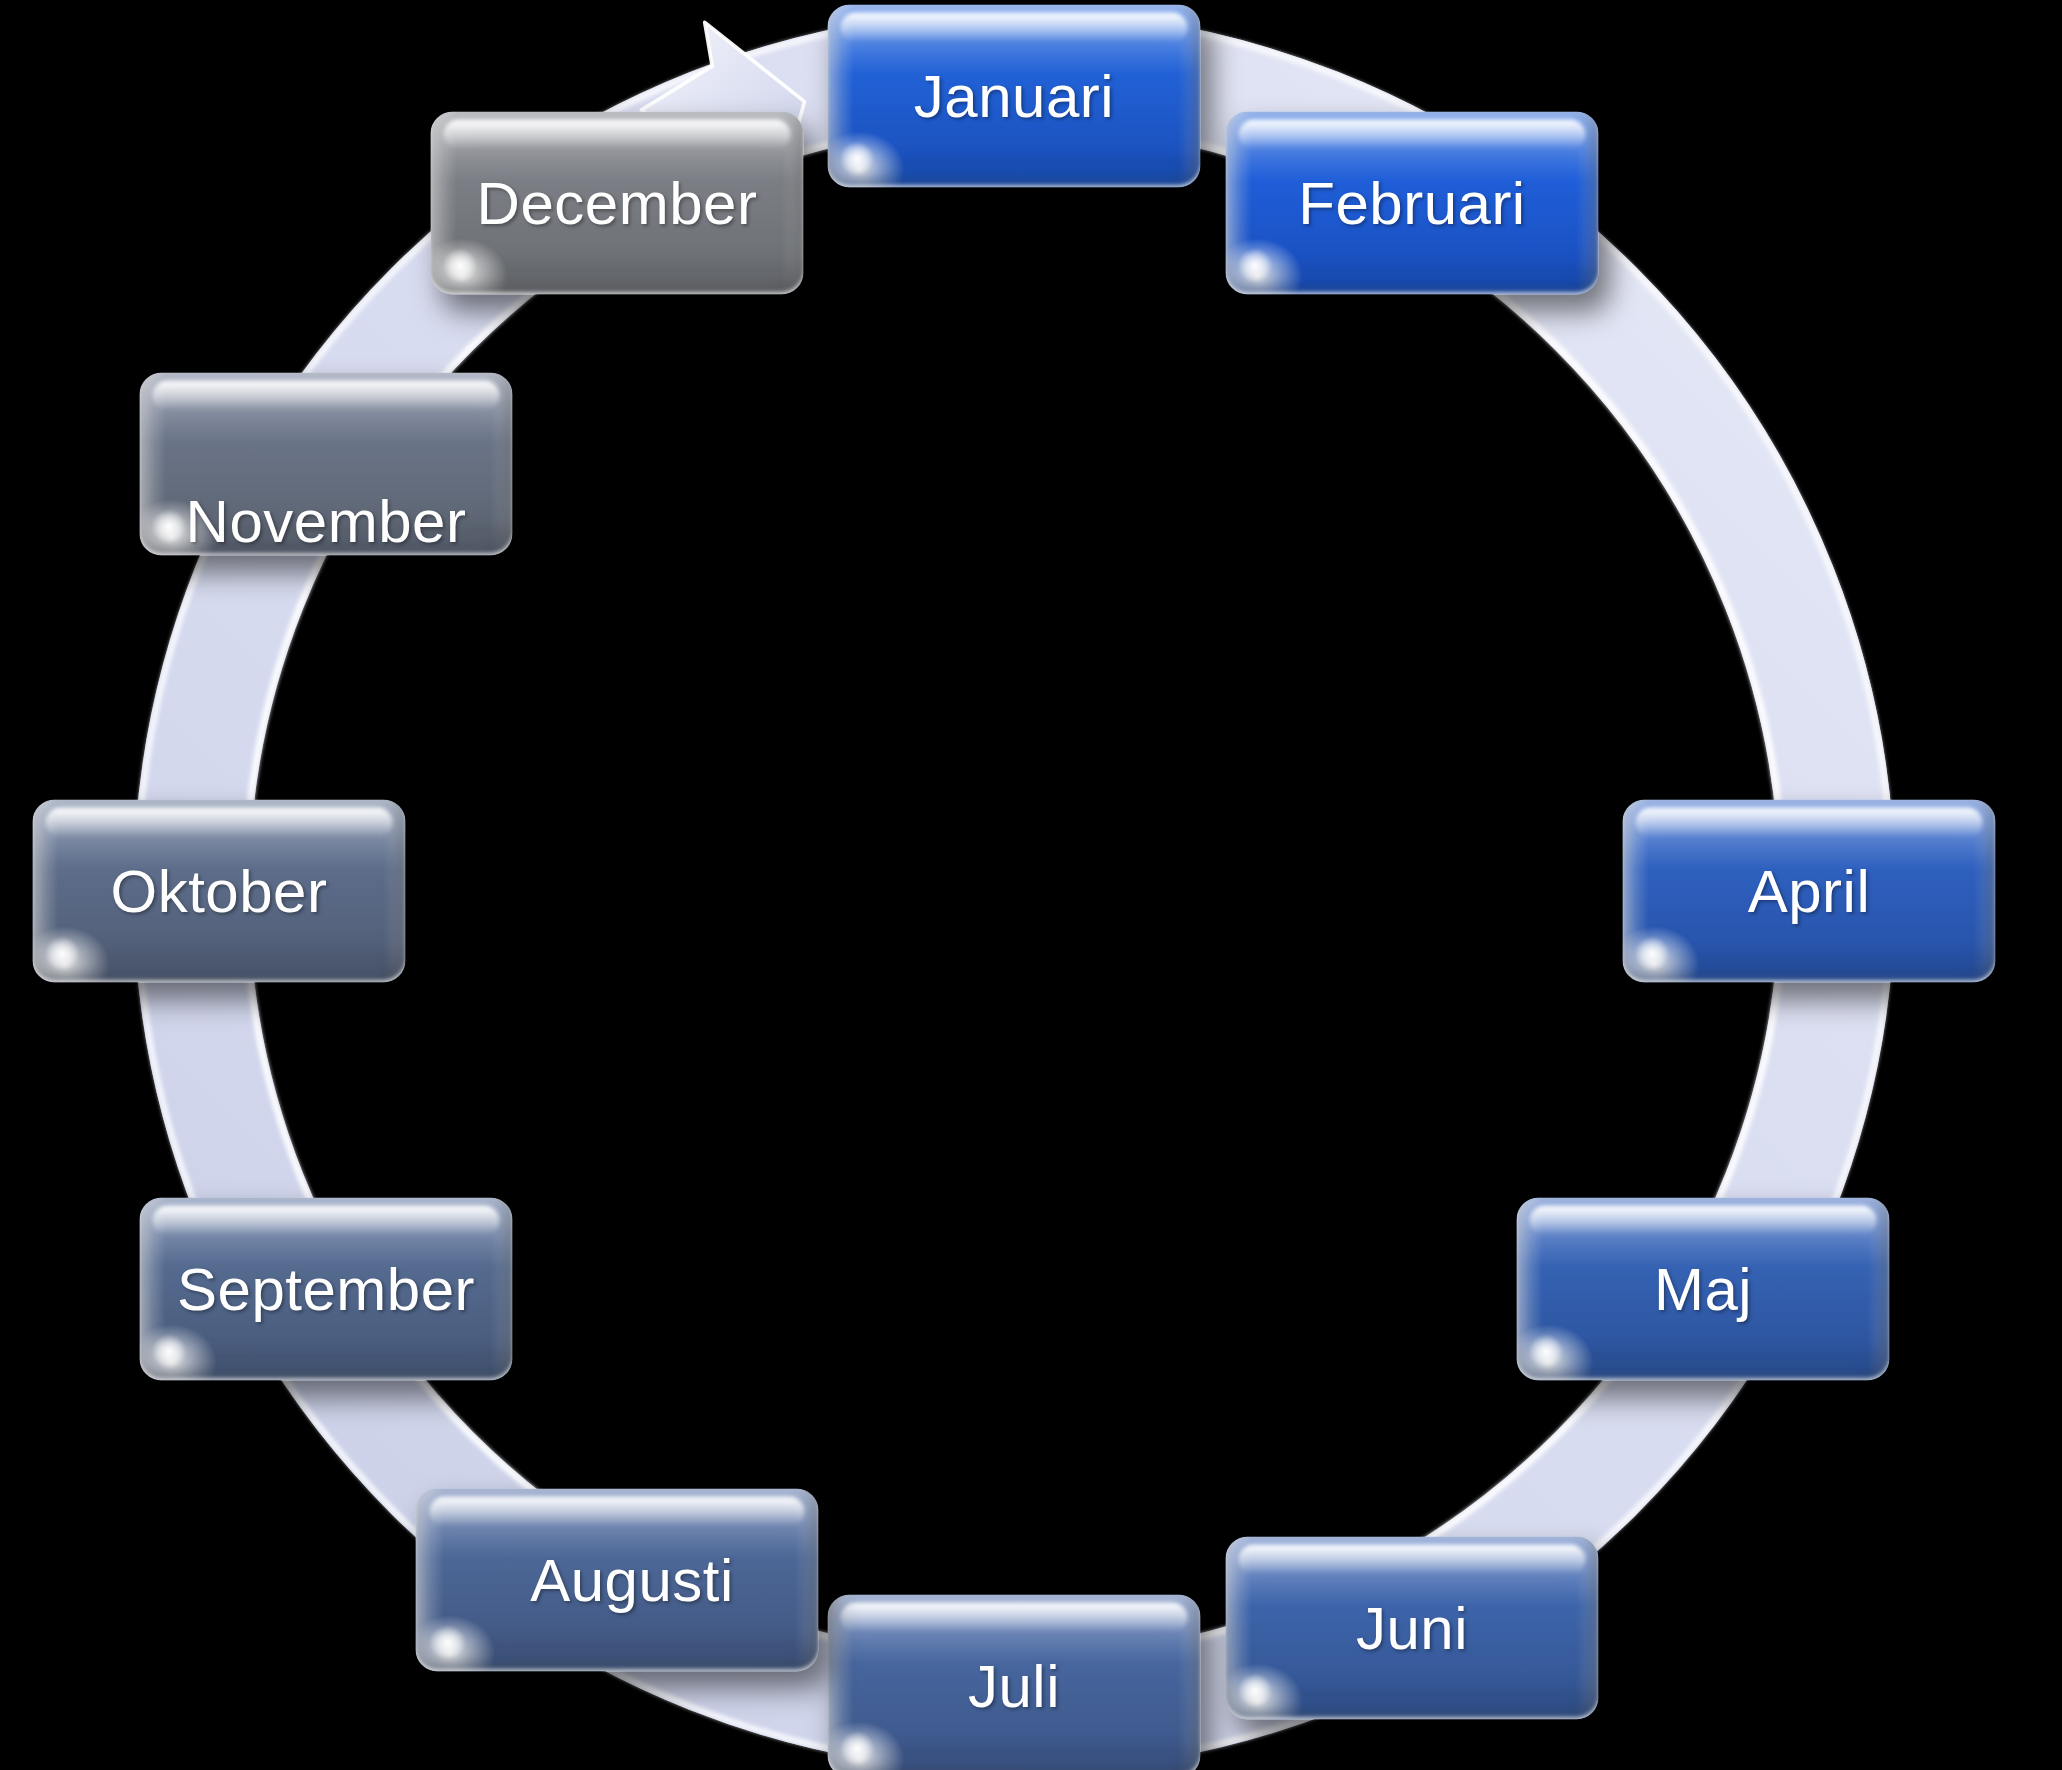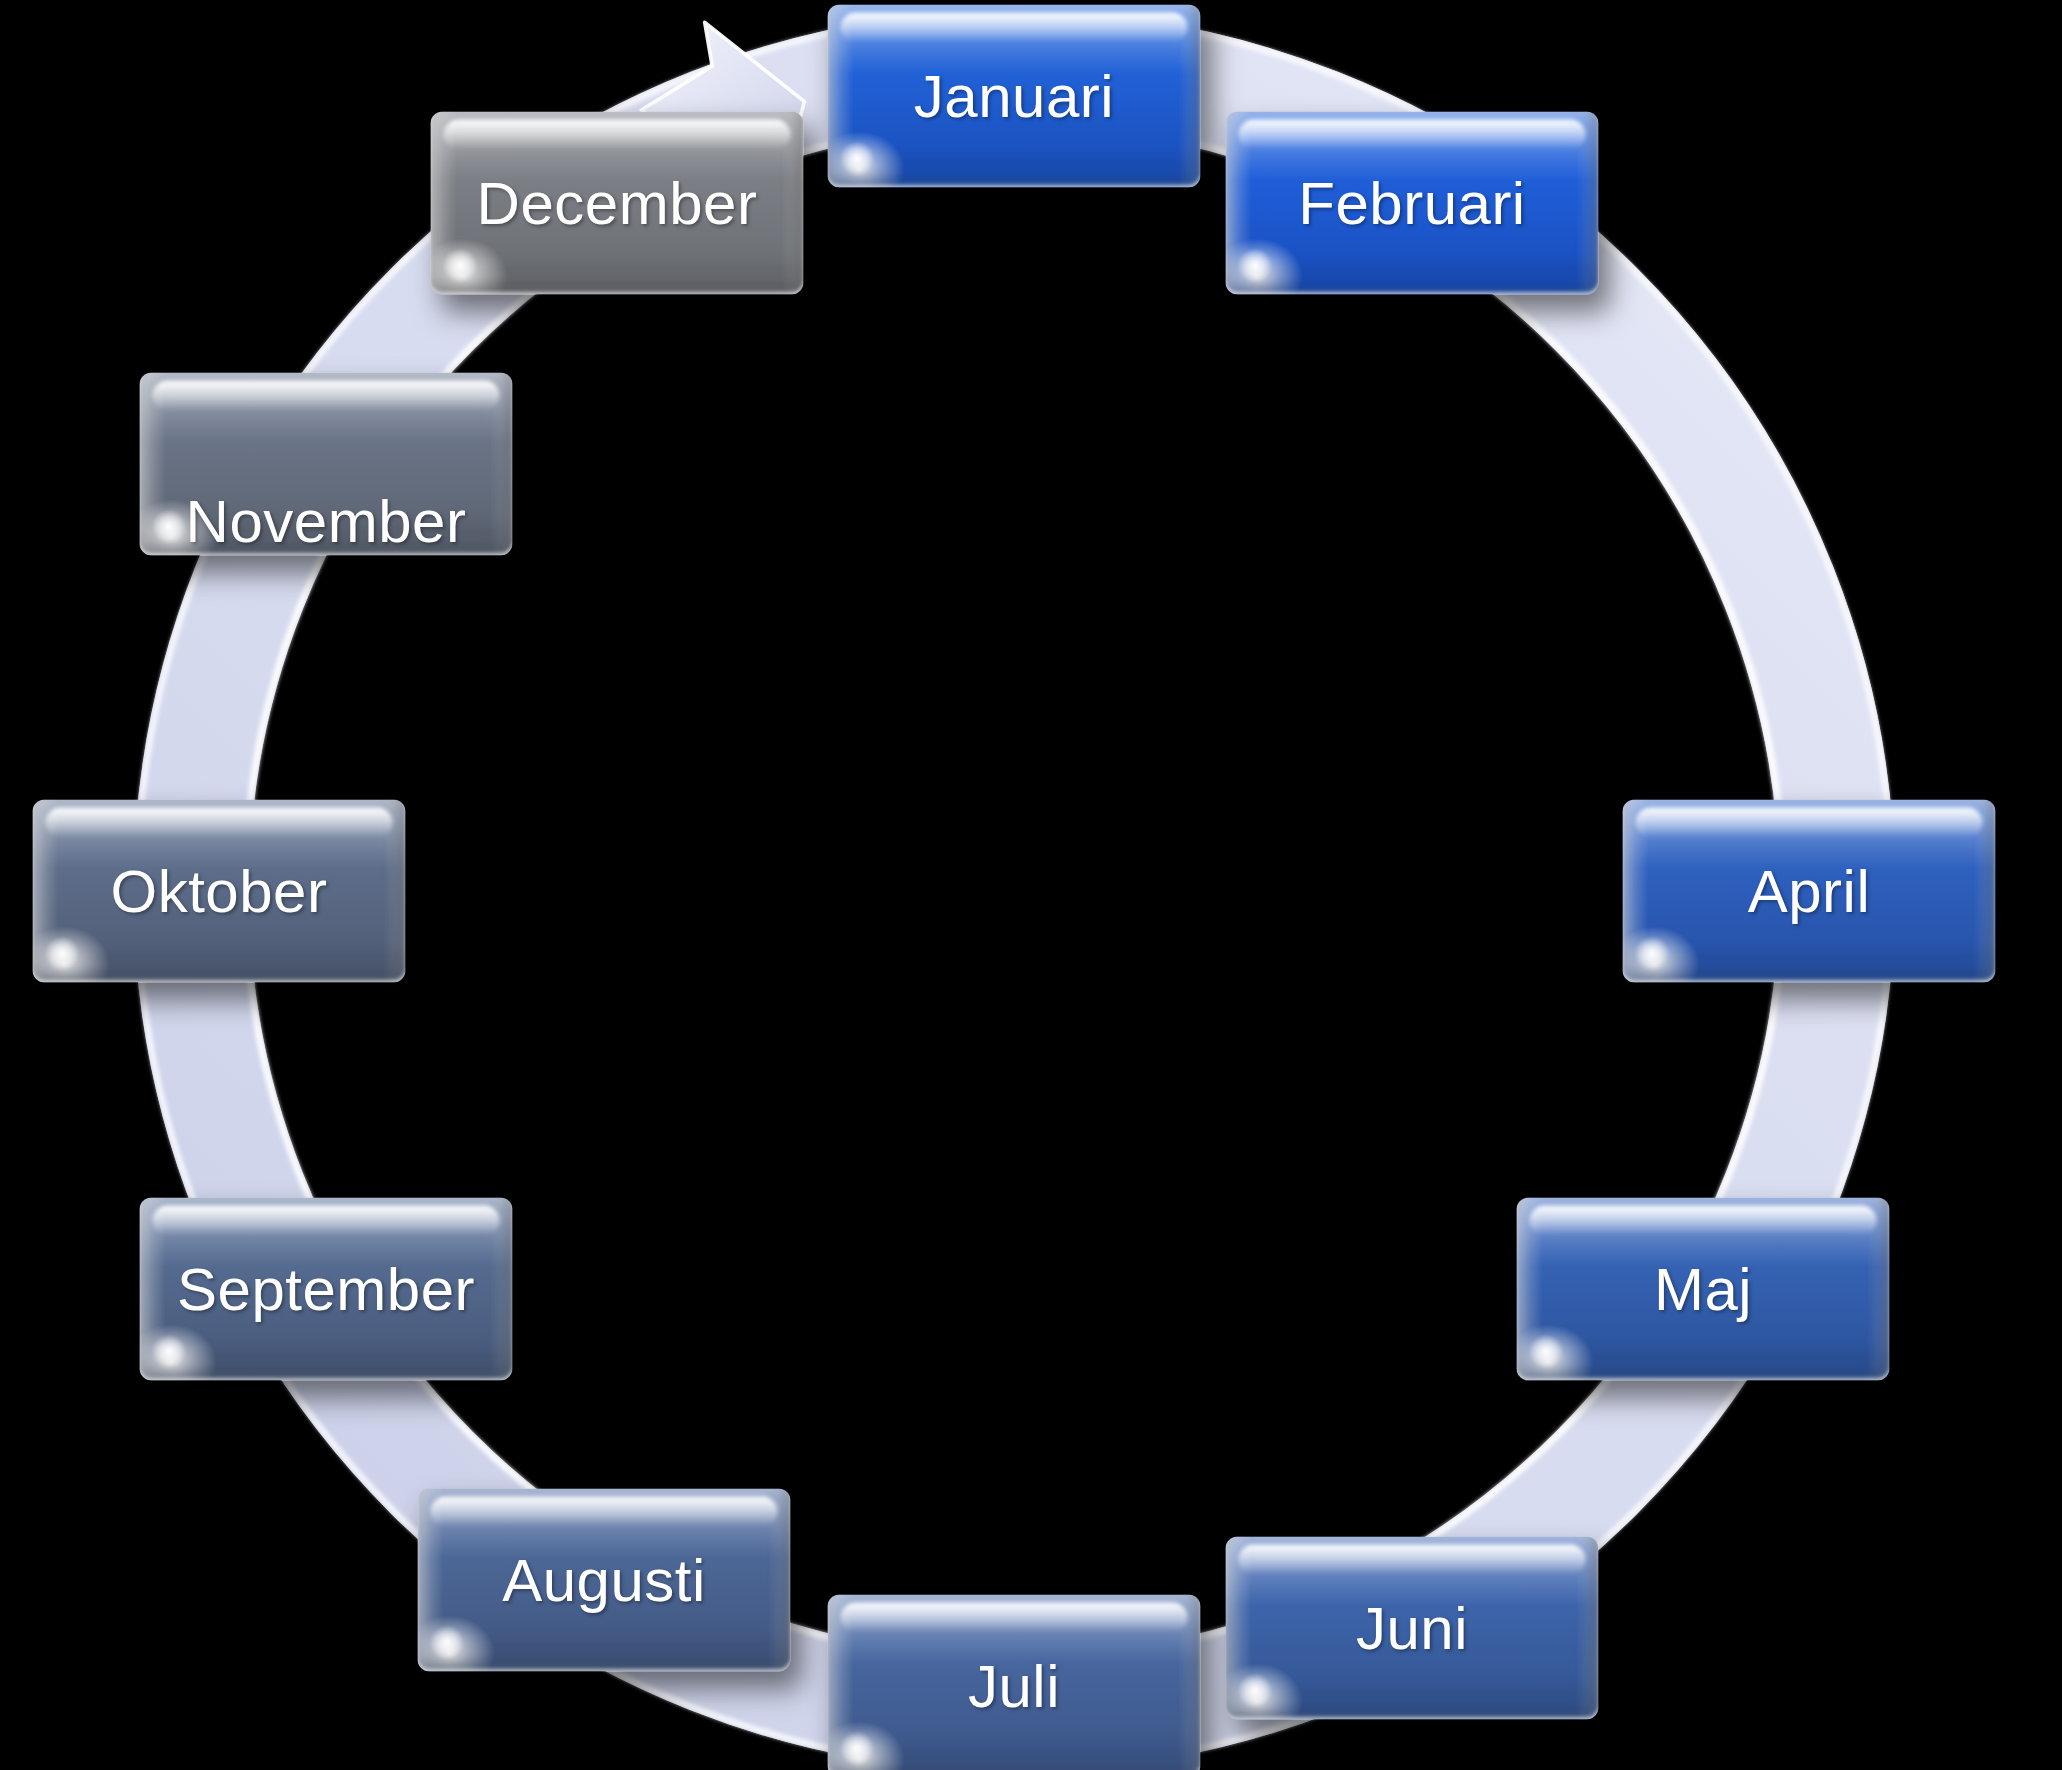--- a/index.html
+++ b/index.html
@@ -30,21 +30,21 @@
     left: 0;
     top: 0;
     width: 100%;
     height: 100%;
   }
   .month-box {
     position: absolute;
     width: 373px;
     height: 183px;
     transform: translate(-50%, -50%);
-    border-radius: 12px;
+    border-radius: 22px;
     display: flex;
     align-items: center;
     justify-content: center;
     background:
       radial-gradient(65px 54px at 8.5% 90%, rgba(255,255,255,0.98) 0%, rgba(255,255,255,0.45) 38%, rgba(255,255,255,0) 70%),
       linear-gradient(90deg, rgba(255,255,255,0.38) 0%, rgba(255,255,255,0) 7%, rgba(255,255,255,0) 94%, rgba(255,255,255,0.18) 100%),
       linear-gradient(180deg, var(--lt) 0%, var(--base) 38%, var(--dk) 86%, var(--base) 100%);
     box-shadow:
       inset 0 -2.8px 3.7px rgba(255,255,255,0.55),
       inset 0 -18.6px 24px rgba(0,0,0,0.20),
@@ -130,21 +130,21 @@
       </div>
       <div class="month-box" style="left: 1703px; top: 1289px; --lt: #87a3dc; --base: #3562b3; --dk: #2d549e;">
         <span class="month-label">Maj</span>
       </div>
       <div class="month-box" style="left: 1412px; top: 1580px; margin-top: 48px; --lt: #8ca4d6; --base: #3d64aa; --dk: #345694;">
         <span class="month-label">Juni</span>
       </div>
       <div class="month-box" style="left: 1014px; top: 1686px; --lt: #91a5cf; --base: #47669e; --dk: #3d578a;">
         <span class="month-label">Juli</span>
       </div>
-      <div class="month-box" style="left: 604px; top: 1580px; --lt: #94a5ca; --base: #4c6796; --dk: #425883;">
+      <div class="month-box" style="left: 617px; top: 1580px; padding-left: 30px; --lt: #94a5ca; --base: #4c6796; --dk: #425883;">
         <span class="month-label">Augusti</span>
       </div>
       <div class="month-box" style="left: 326px; top: 1289px; --lt: #98a7c4; --base: #546a8f; --dk: #495b7c;">
         <span class="month-label">September</span>
       </div>
       <div class="month-box" style="left: 219px; top: 891px; justify-content: center; --lt: #9da9bf; --base: #5d6d8a; --dk: #515e77;">
         <span class="month-label">Oktober</span>
       </div>
       <div class="month-box" style="left: 326px; top: 464px; align-items: flex-end; --lt: #a4abbc; --base: #6a7487; --dk: #5d6573;">
         <span class="month-label">November</span>

